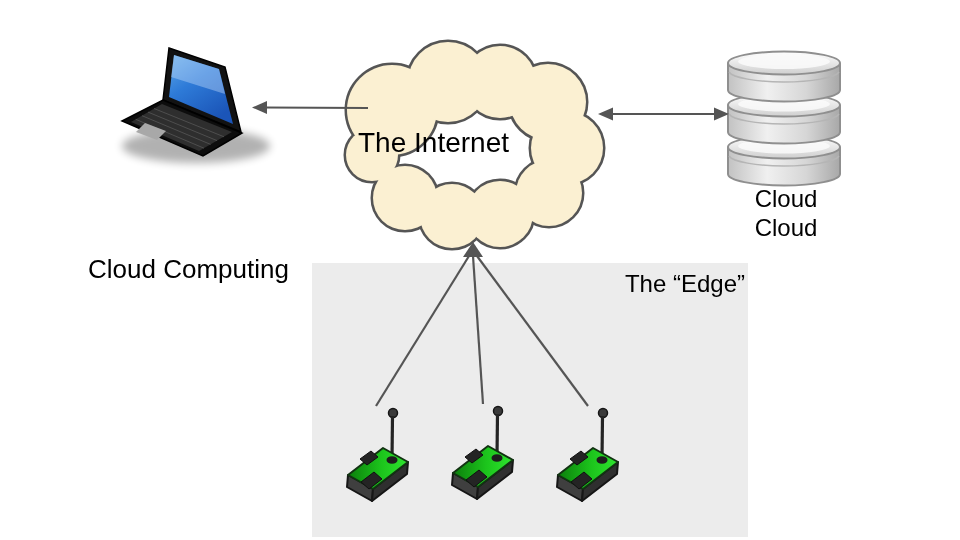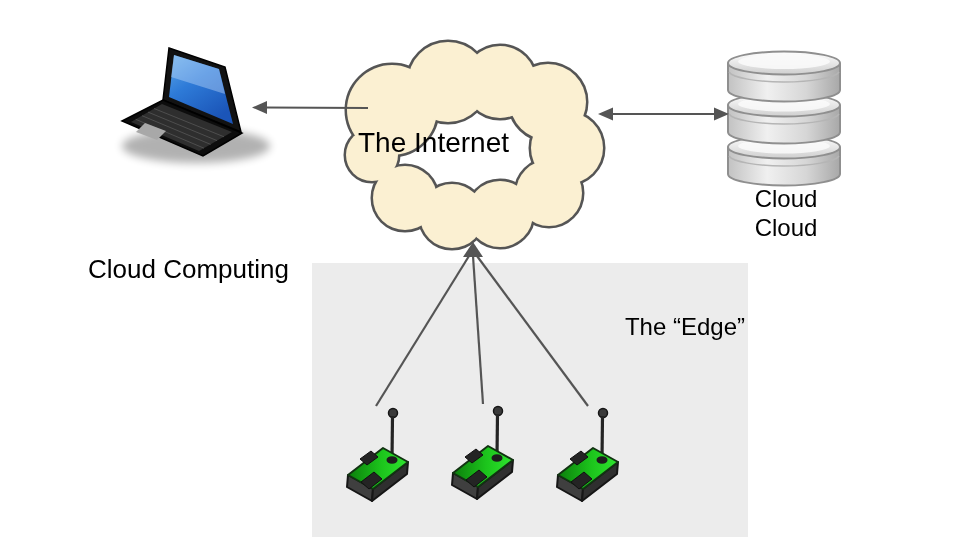--- a/index.html
+++ b/index.html
@@ -9,21 +9,21 @@
   }
   .edge-box{
     position:absolute;left:312px;top:263px;width:436px;height:274px;
     background:#ECECEC;
   }
   .layer{position:absolute;left:0;top:0;}
   .lbl{position:absolute;color:#000;white-space:nowrap;}
   .lbl-internet{left:358px;top:127px;width:230px;text-align:left;font-size:28px;}
   .lbl-caption{left:88px;top:254px;font-size:26px;font-weight:normal;}
   .lbl-server{left:706px;top:184px;width:160px;text-align:center;font-size:24px;line-height:29px;}
-  .lbl-edge{left:605px;top:270px;width:140px;text-align:right;font-size:24px;margin-top:43px;}
+  .lbl-edge{left:605px;top:270px;width:140px;text-align:right;font-size:24px;}
 </style>
 </head>
 <body>
 
 <div class="canvas">
 
   <div class="edge-box"></div>
 
   <svg class="layer" width="960" height="540" viewBox="0 0 960 540">
     <defs>

